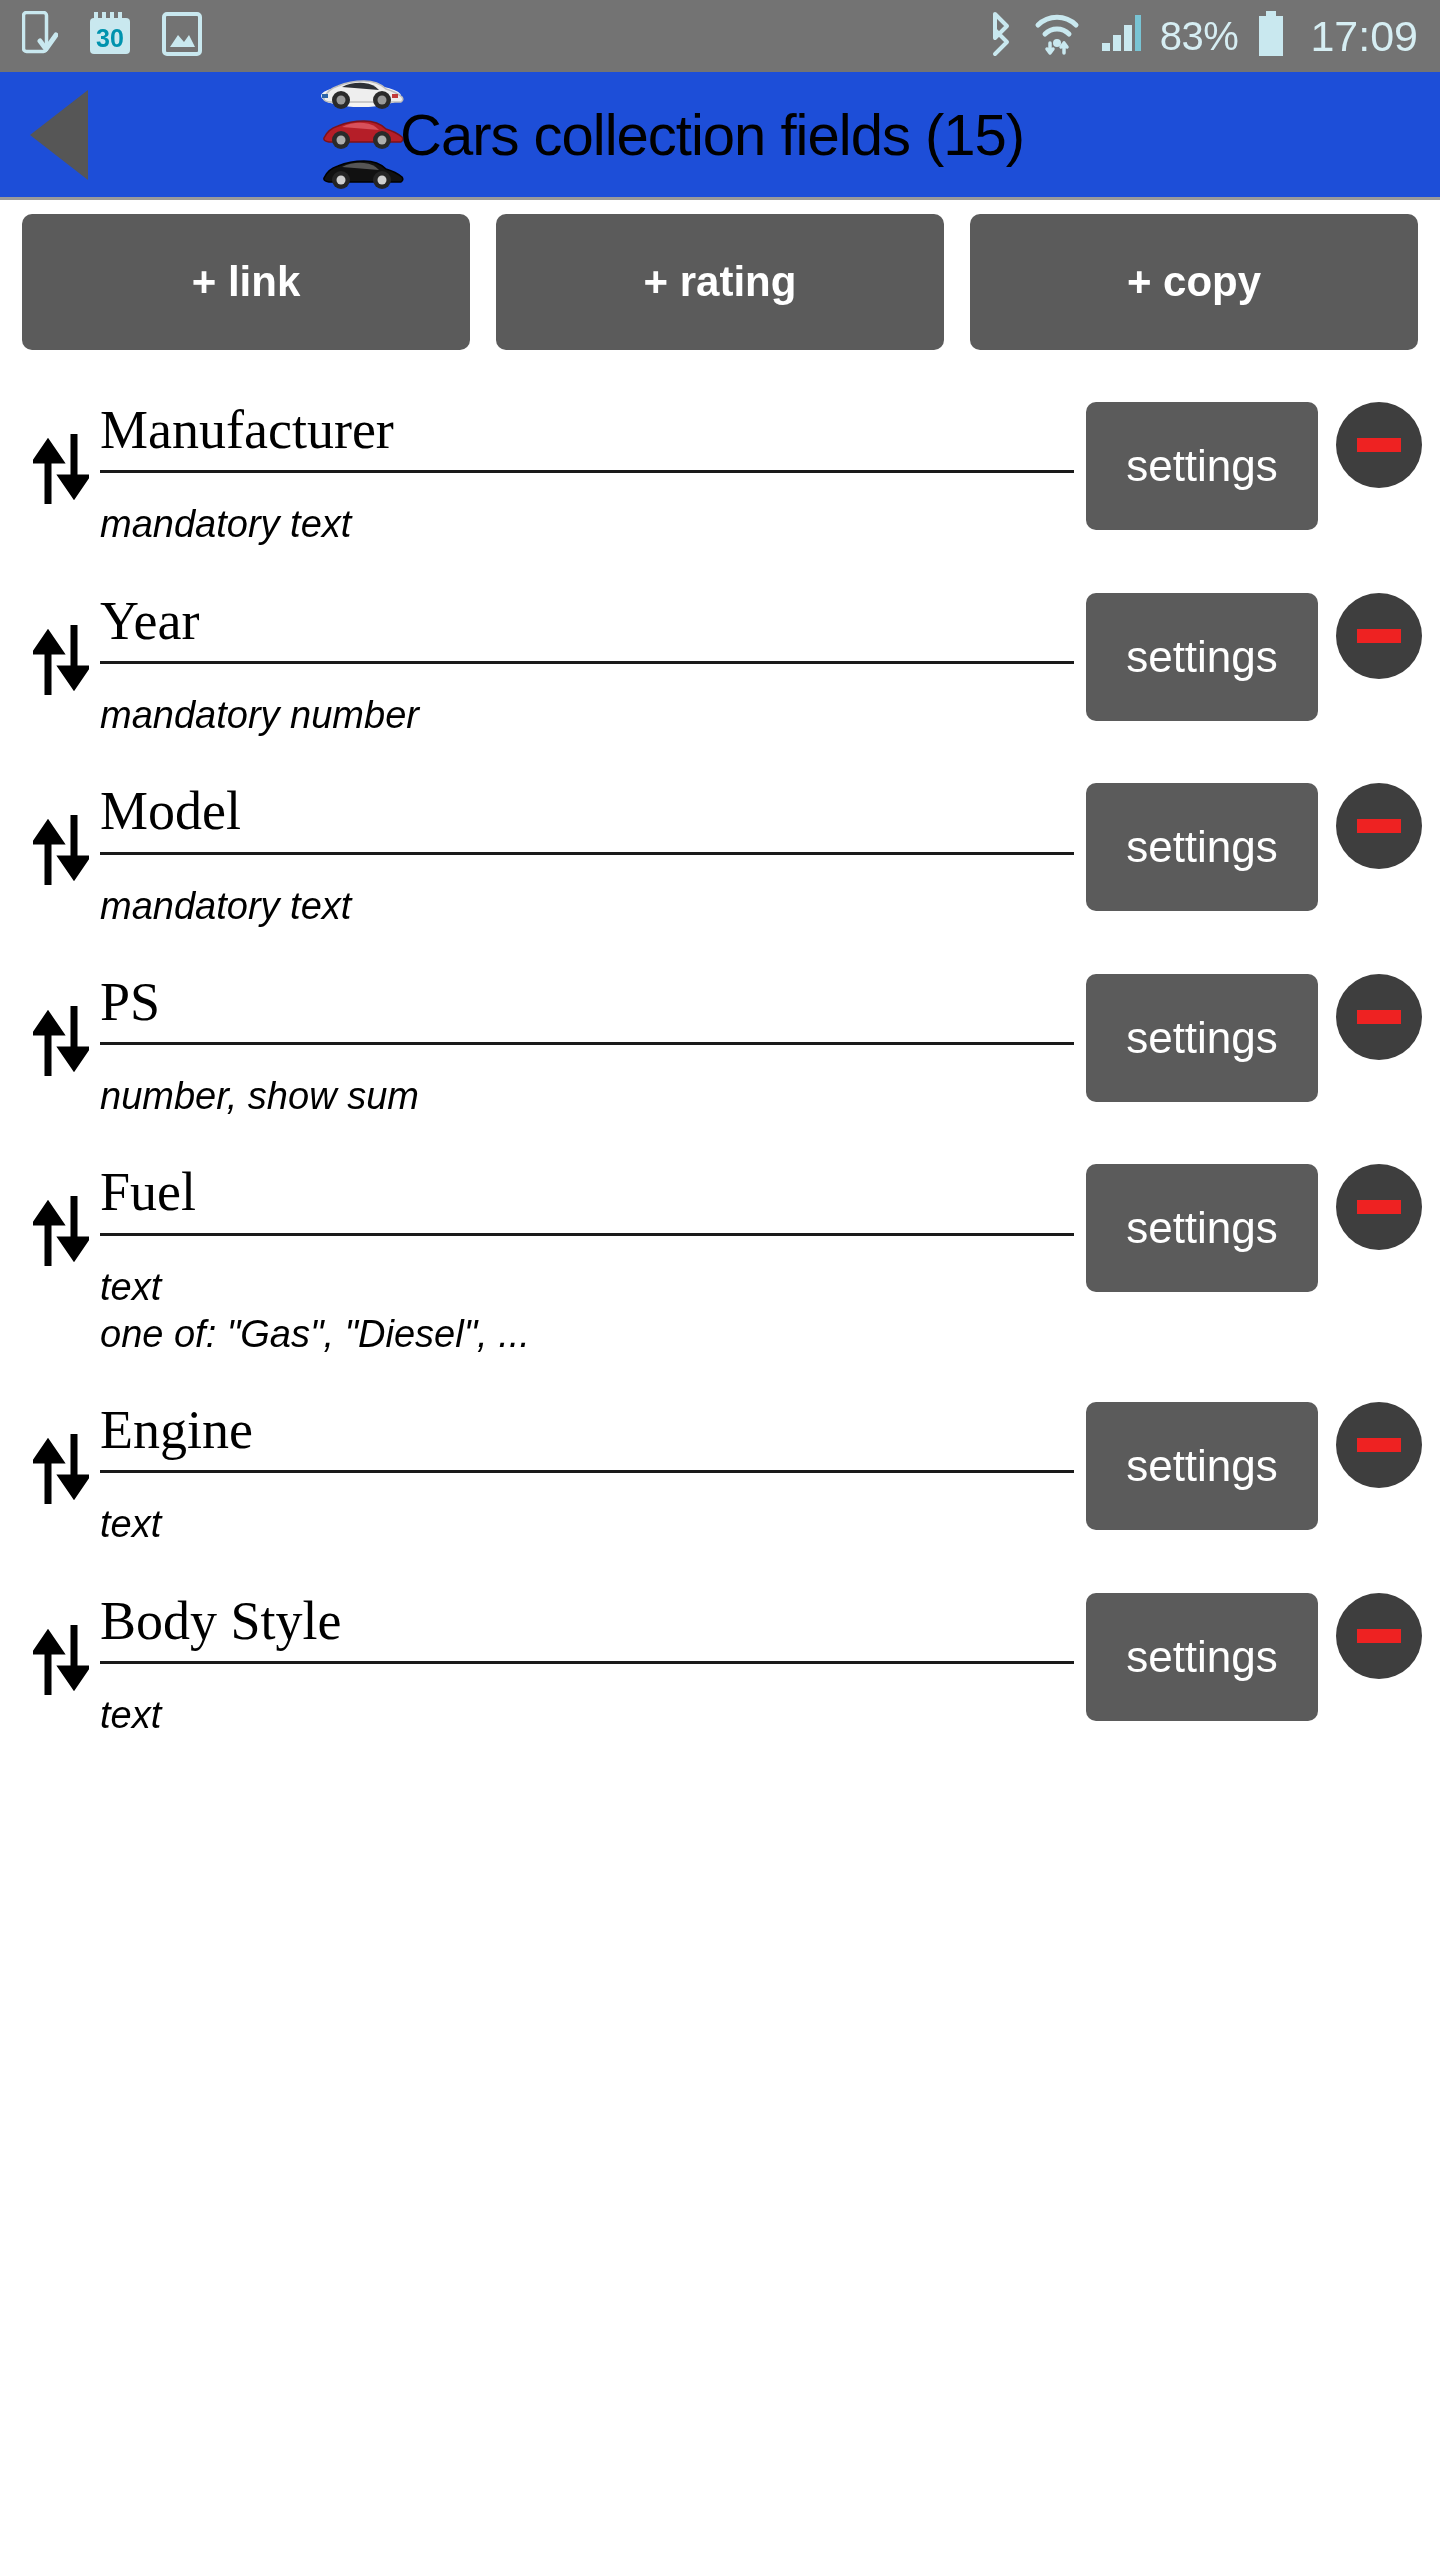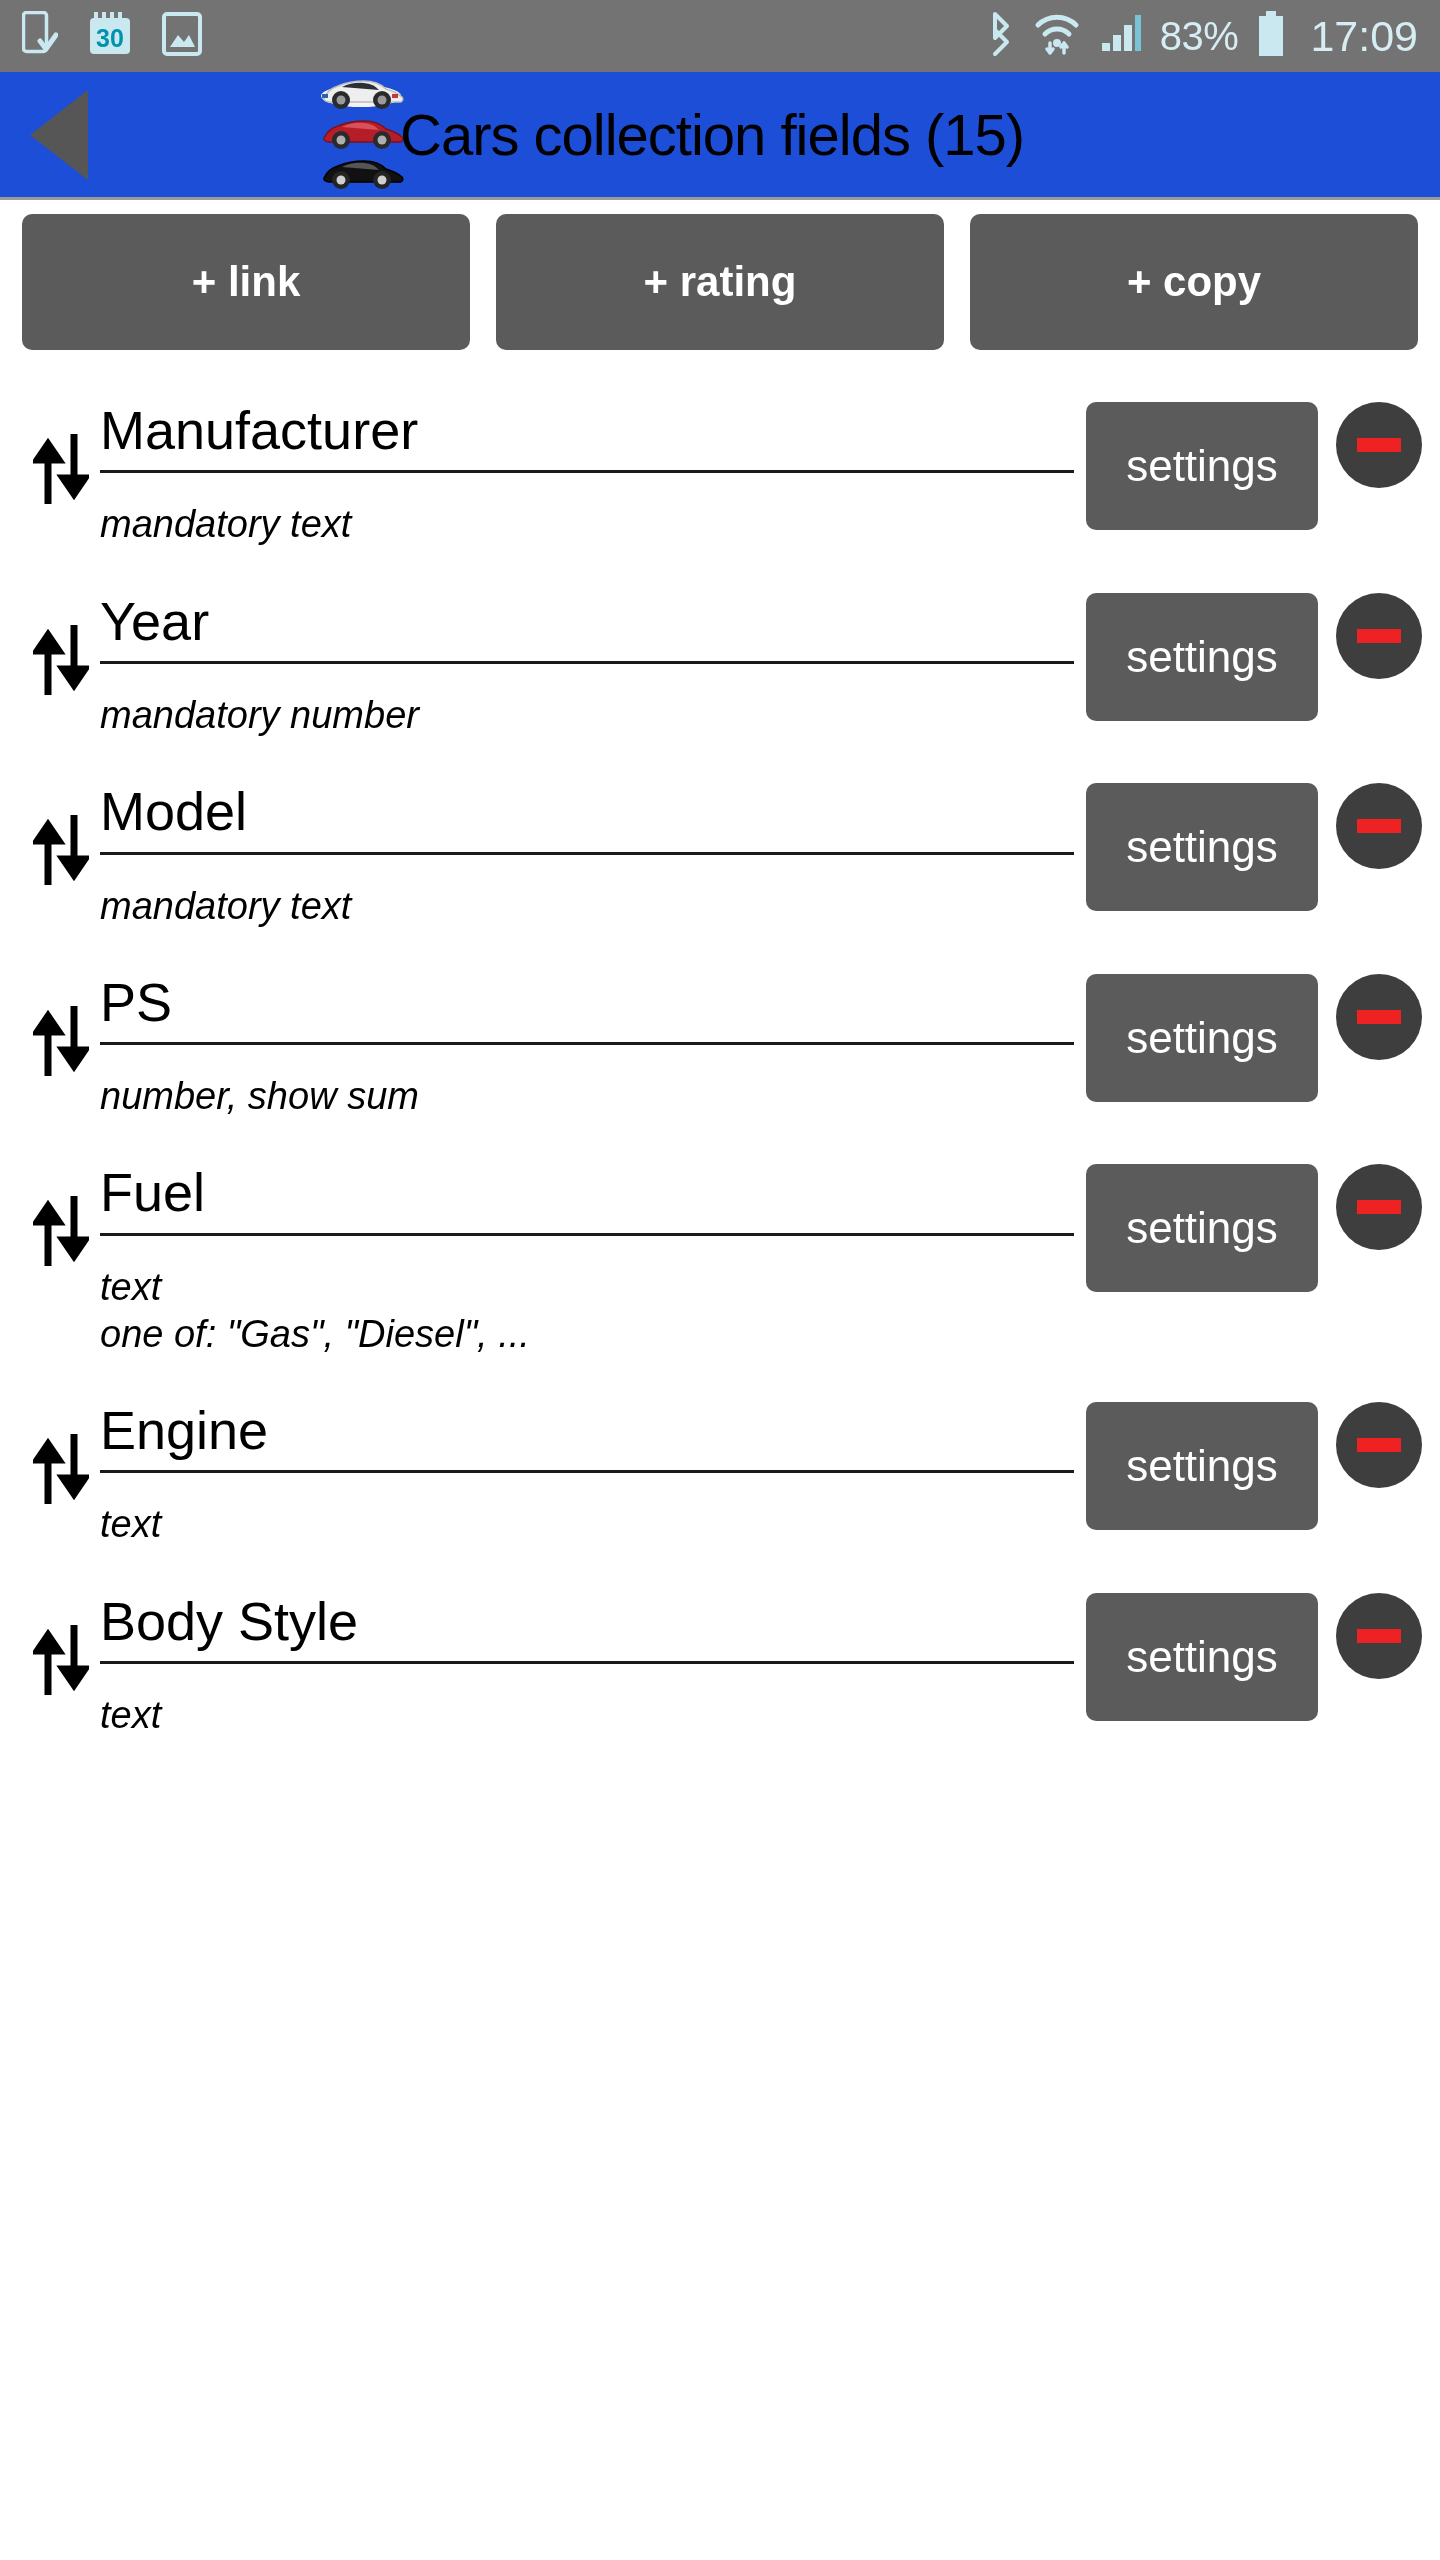--- a/index.html
+++ b/index.html
@@ -131,20 +131,21 @@
     padding: 14px 0 10px 0;
     margin-right: 12px;
   }
   .field-name {
     font-size: 54px;
     color: #000000;
     font-weight: 400;
     line-height: 1.12;
     white-space: nowrap;
     overflow: hidden;
+    font-family: Liberation Serif, serif;
   }
   .field-desc {
     font-size: 38px;
     font-style: italic;
     color: #000000;
     line-height: 1.24;
     padding-top: 28px;
     padding-bottom: 28px;
     white-space: pre-line;
   }

